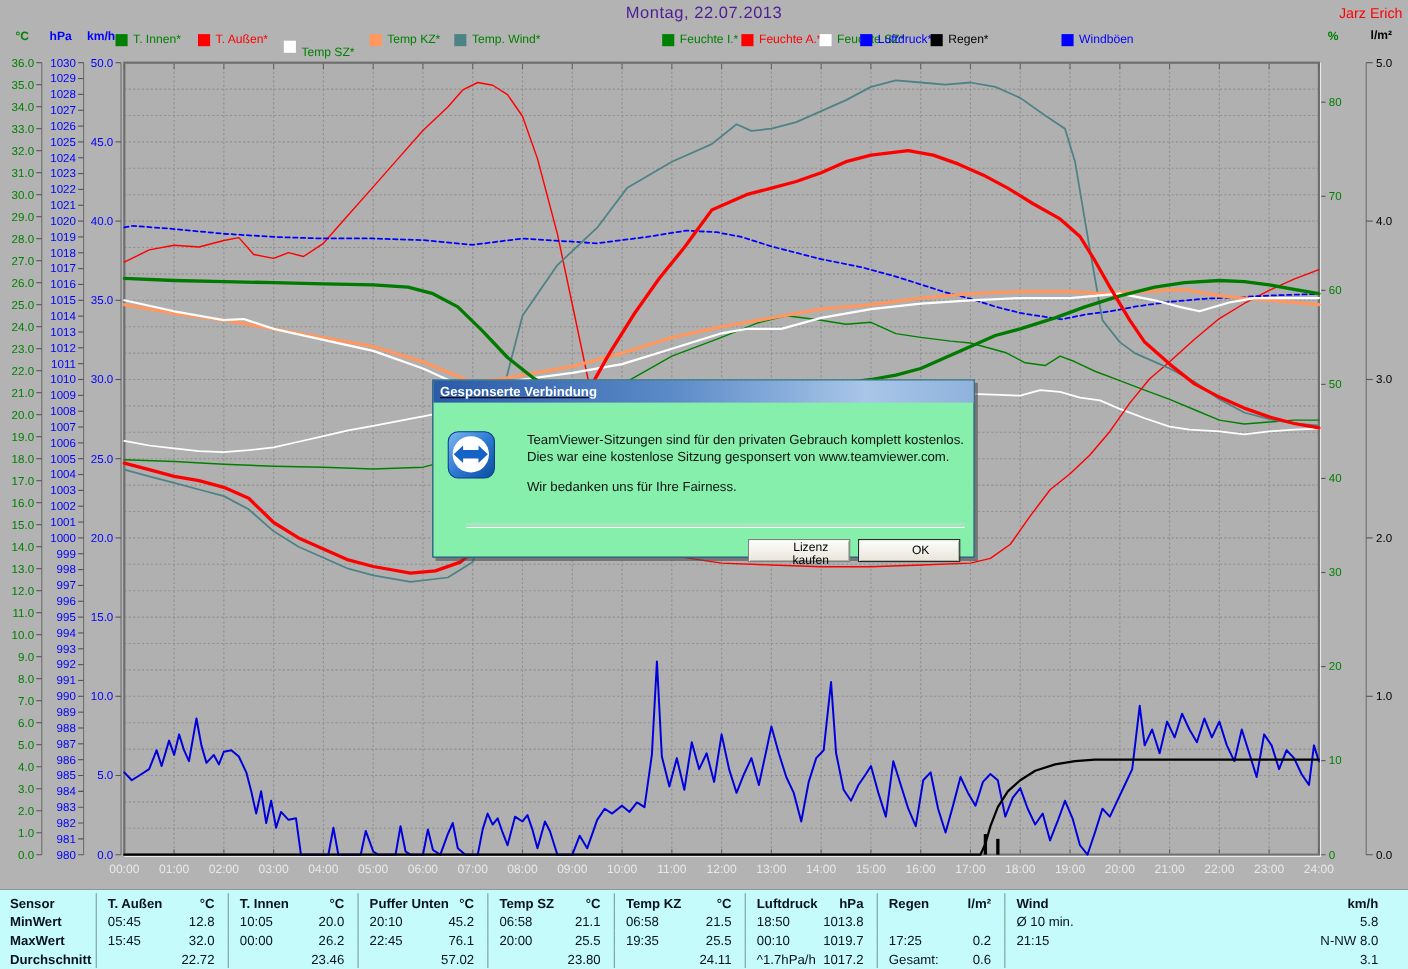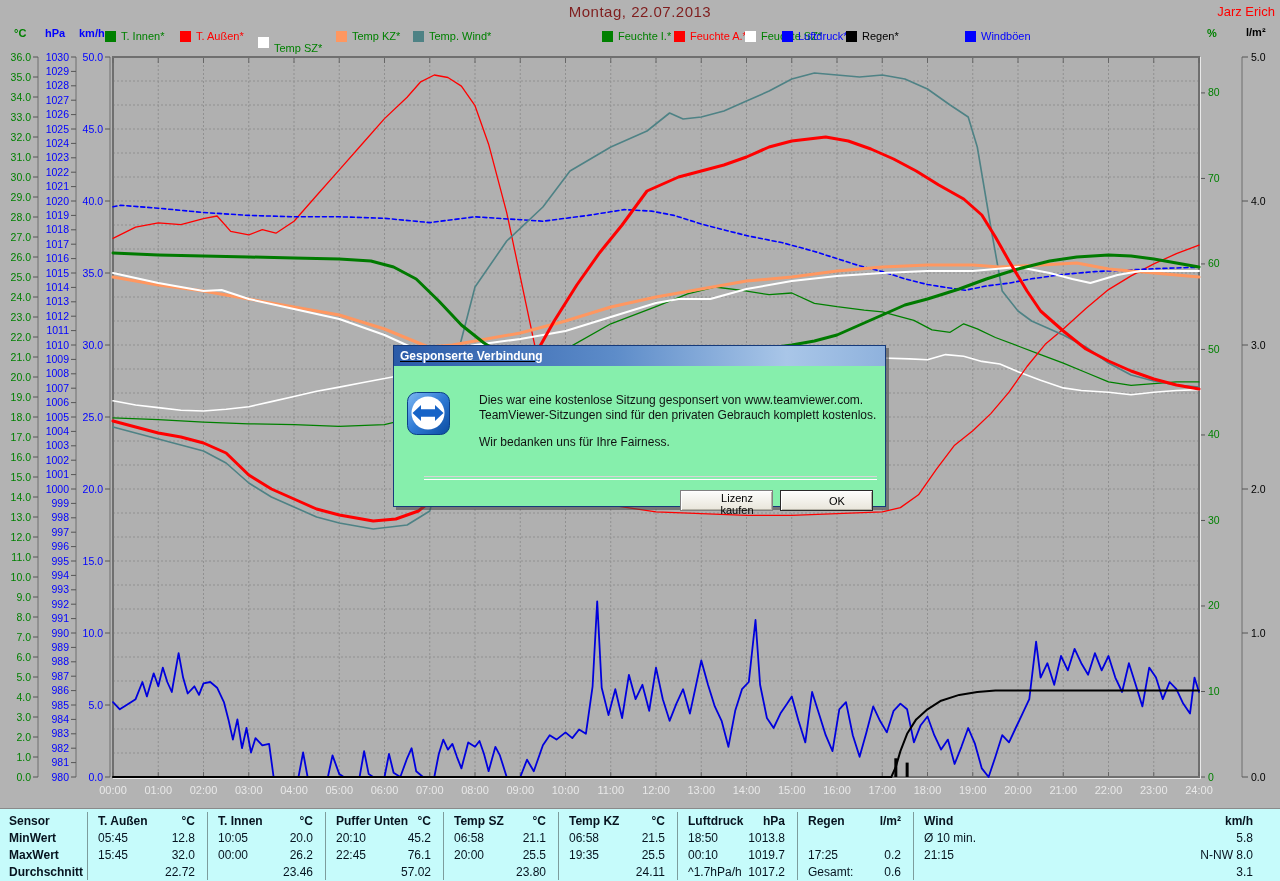--- a/index.html
+++ b/index.html
@@ -1,20 +1,20 @@
 <!DOCTYPE html>
 <html><head>
 <meta charset="utf-8">
 <style>
   html,body{margin:0;padding:0;}
   body{width:1280px;height:881px;position:relative;background:#b3b3b3;overflow:hidden;
        font-family:"Liberation Sans","DejaVu Sans",sans-serif;-webkit-font-smoothing:none;}
   .titlebar{position:absolute;top:0;left:0;width:1280px;height:22px;}
   .main-title{position:absolute;top:3px;left:0;width:100%;text-align:center;
-      font-size:15px;color:#7f1d1d;letter-spacing:.5px;}
+      font-size:15px;color:#4c1d95;letter-spacing:.5px;}
   .user-name{position:absolute;top:4px;right:5px;font-size:13px;color:#ff0000;}
   .legend-item{position:absolute;top:30px;display:flex;align-items:center;gap:5px;font-size:11px;white-space:nowrap;}
   .legend-swatch{width:11px;height:11px;display:inline-block;}
   .axis-header{position:absolute;font-size:11px;font-weight:bold;}
   svg.chart{position:absolute;top:0;left:0;}
   
   .dialog{position:absolute;left:393px;top:345px;width:491px;height:160px;
       border:1px solid #163a7a;background:#86efac;
       box-shadow:3px 3px 0 rgba(70,70,70,.55);z-index:50;text-decoration:underline;}
   .dlg-title{height:20px;display:flex;align-items:center;padding-left:6px;
@@ -497,22 +497,22 @@
               <stop offset="0.5" stop-color="#2f7ad4"></stop>
               <stop offset="1" stop-color="#0b4ba0"></stop>
           </linearGradient>
         </defs>
         <rect x="1.5" y="1.5" width="42" height="42" rx="9" fill="url(#tvg)" stroke="#0a3f86"></rect>
         <circle cx="22" cy="22" r="16.5" fill="#ffffff"></circle>
         <path d="M6.5 22 L15 14 L15 18.2 L29 18.2 L29 14 L37.5 22 L29 30 L29 25.8 L15 25.8 L15 30 Z" fill="#1663c7"></path>
       </svg>
     </div>
     <div class="dlg-text">
+      <div>TeamViewer-Sitzungen sind für den privaten Gebrauch komplett kostenlos.</div>
       <div>Dies war eine kostenlose Sitzung gesponsert von www.teamviewer.com.</div>
-      <div>TeamViewer-Sitzungen sind für den privaten Gebrauch komplett kostenlos.</div>
       <div class="dlg-gap"></div>
       <div>Wir bedanken uns für Ihre Fairness.</div>
     </div>
     <div class="dlg-divider"></div>
     <button class="dlg-btn buy">Lizenz kaufen</button>
     <button class="dlg-btn ok">OK</button>
   </div>
 </div>
 
 <div class="stats" id="stats">

